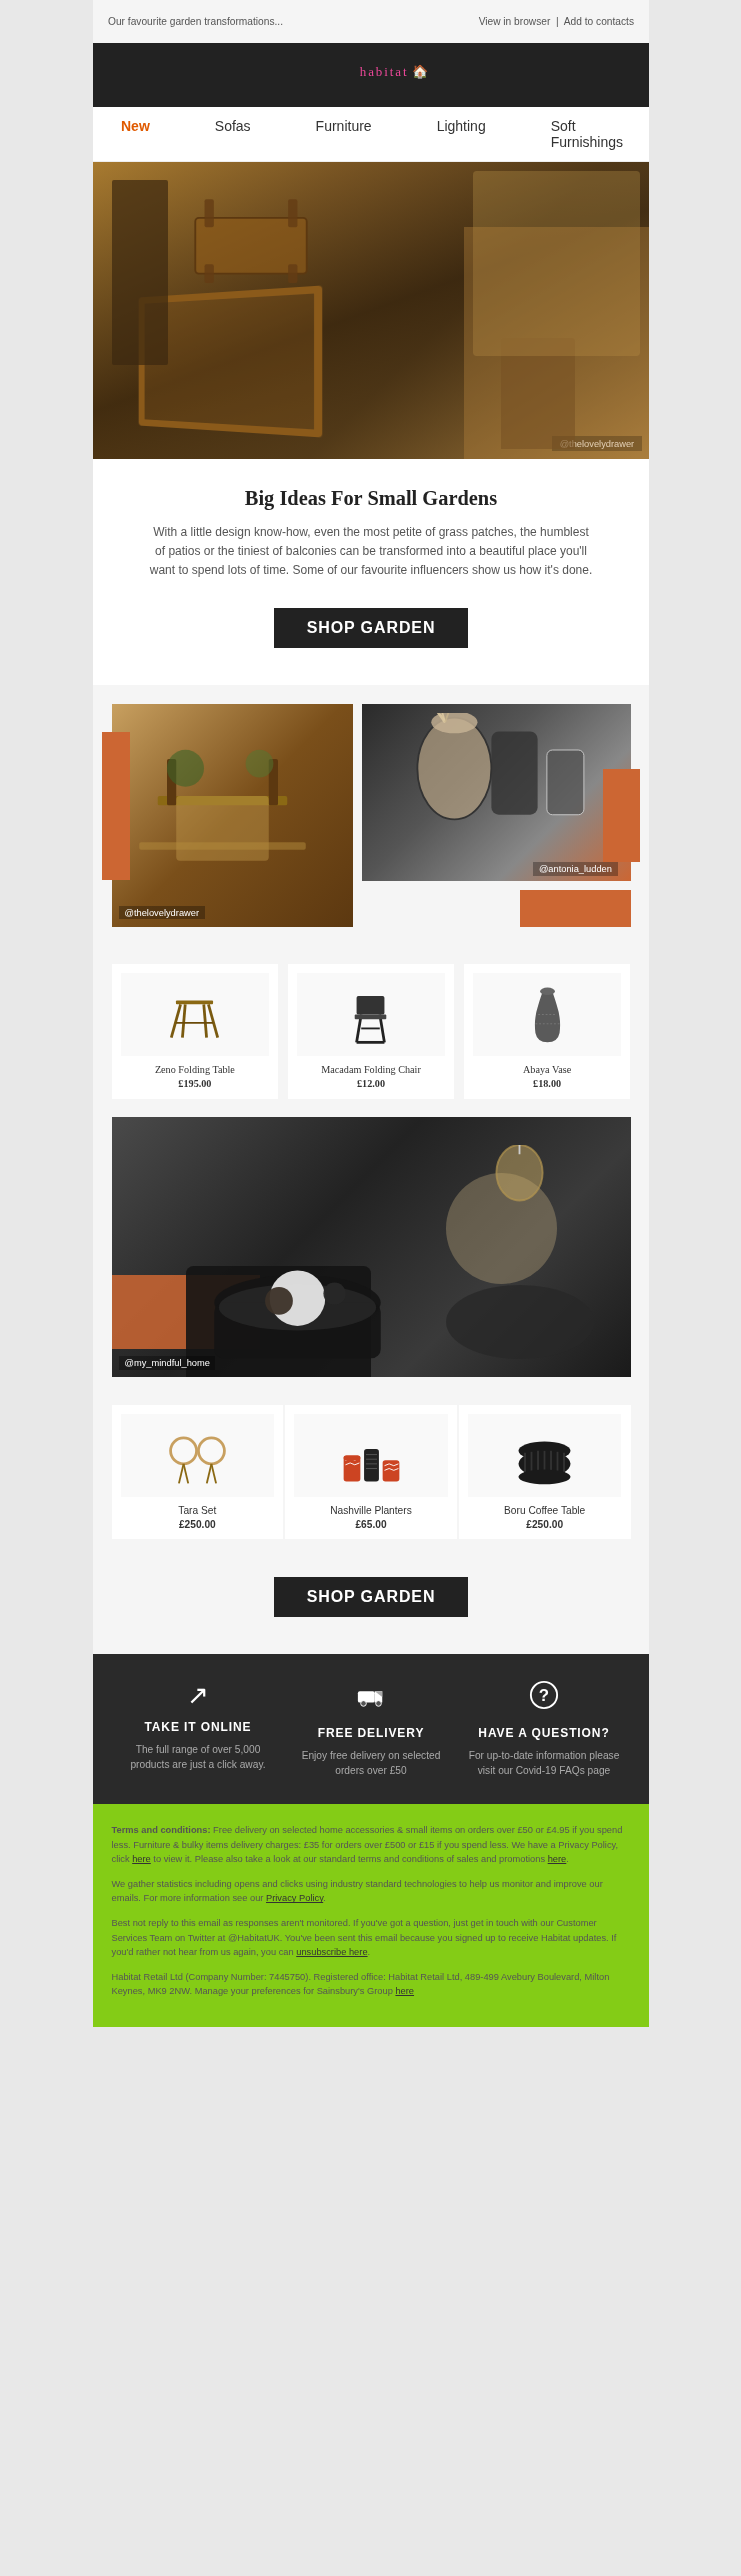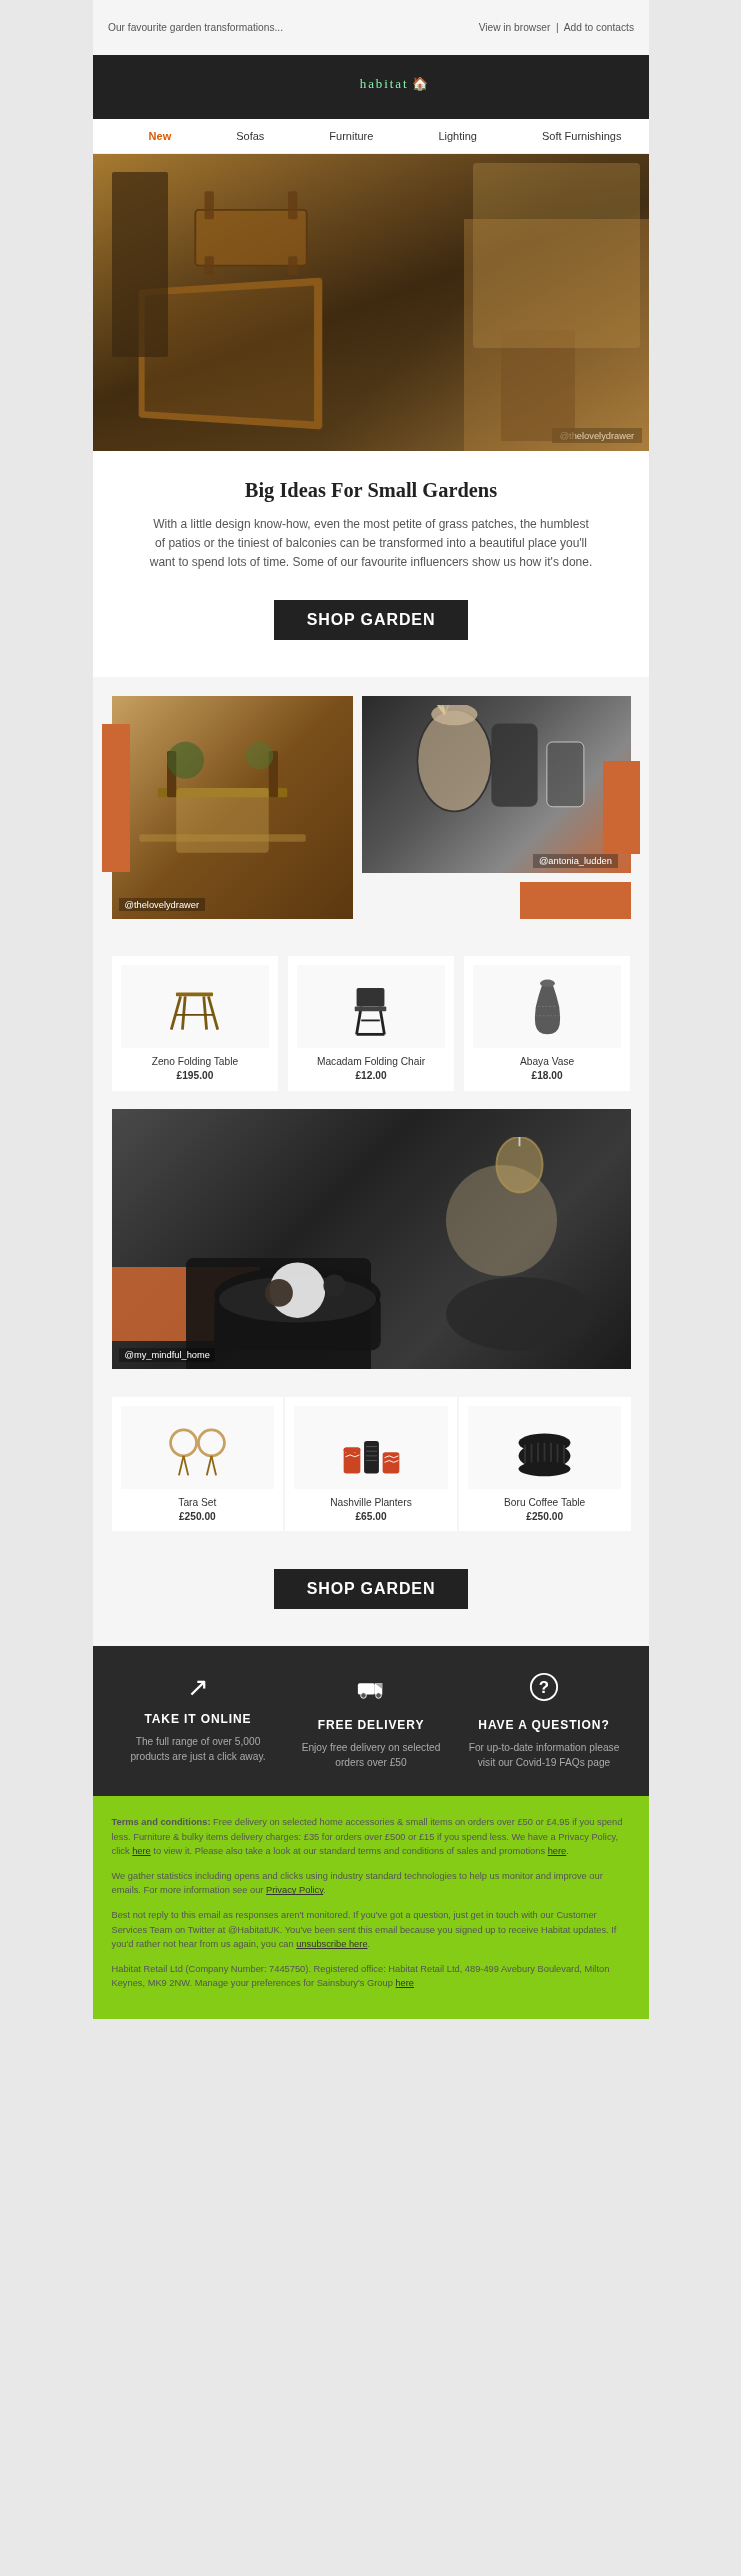--- a/index.html
+++ b/index.html
@@ -11,37 +11,37 @@
     }
     .email-wrapper {
       width: 556px;
       margin: 0 auto;
       background: #f5f5f5;
     }
 
     
     .top-bar {
       background: #f5f5f5;
-      padding: 22px 15px;
+      padding: 16px 15px;
       display: flex;
       justify-content: space-between;
       align-items: center;
       font-size: 10.2px;
       color: #555;
     }
     .top-bar a { color: #555; text-decoration: none; }
 
     
     .header {
       background: #222;
       text-align: center;
       padding: 16.7px 0 13px;
     }
     .header-logo {
-      color: #86efac;
+      color: #ec4899;
       font-family: Georgia, serif;
       font-size: 30px;
       font-weight: normal;
       letter-spacing: 1.9px;
       margin-left: 48px;
     }
     .header-logo span {
       font-size: 13px;
       vertical-align: super;
     }
@@ -49,21 +49,21 @@
     
     .nav {
       background: #fff;
       display: flex;
       justify-content: center;
       gap: 37px;
       padding: 11px 0;
       border-bottom: 0.9px solid #eee;
     }
     .nav-item {
-      font-size: 11px;
+      font-size: 14px;
       color: #333;
       text-decoration: none;
       cursor: pointer;
       margin-left: 28px;
     }
     .nav-item.active {
       color: #e05a00;
       font-weight: bold;
     }
 
@@ -214,20 +214,21 @@
       align-self: flex-end;
       width: 111px;
     }
 
     
     .product-row {
       background: #f5f5f5;
       padding: 18.5px;
       display: flex;
       gap: 9.3px;
+      font-family: Liberation Serif, serif;
     }
     .product-item {
       flex: 1;
       background: #fff;
       padding: 9.3px;
       text-align: center;
     }
     .product-image {
       width: 100%;
       height: 83px;

